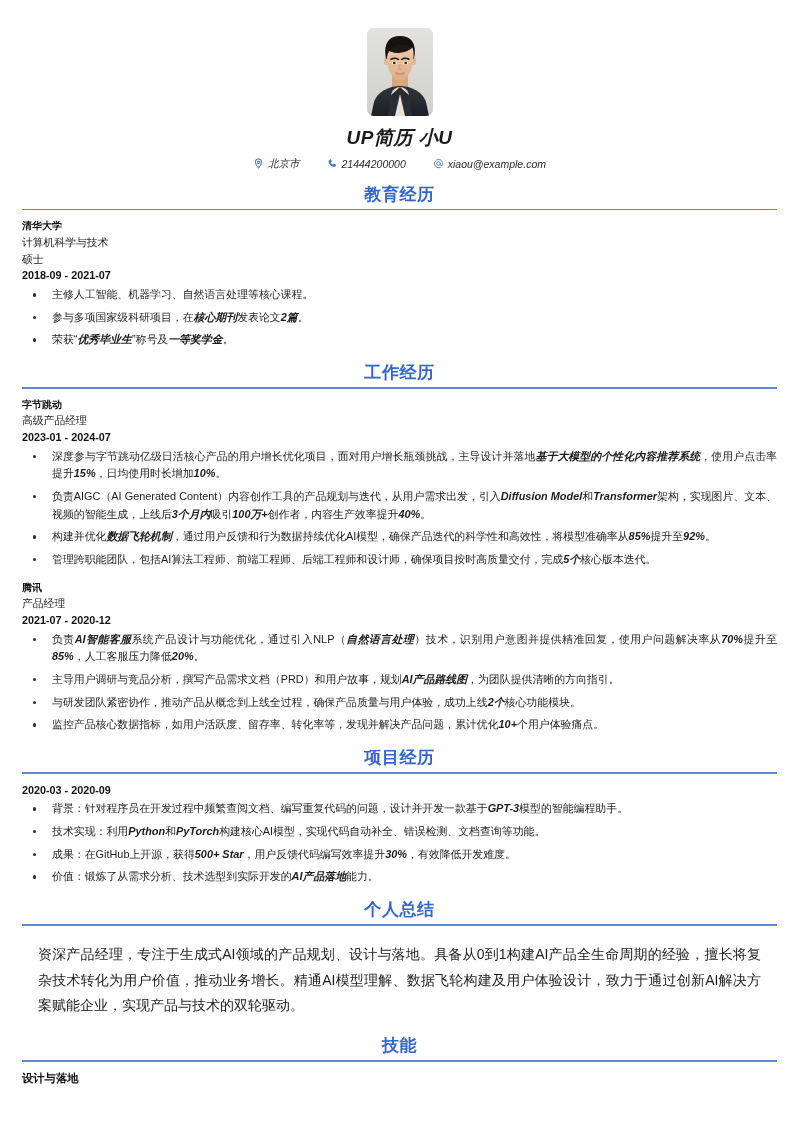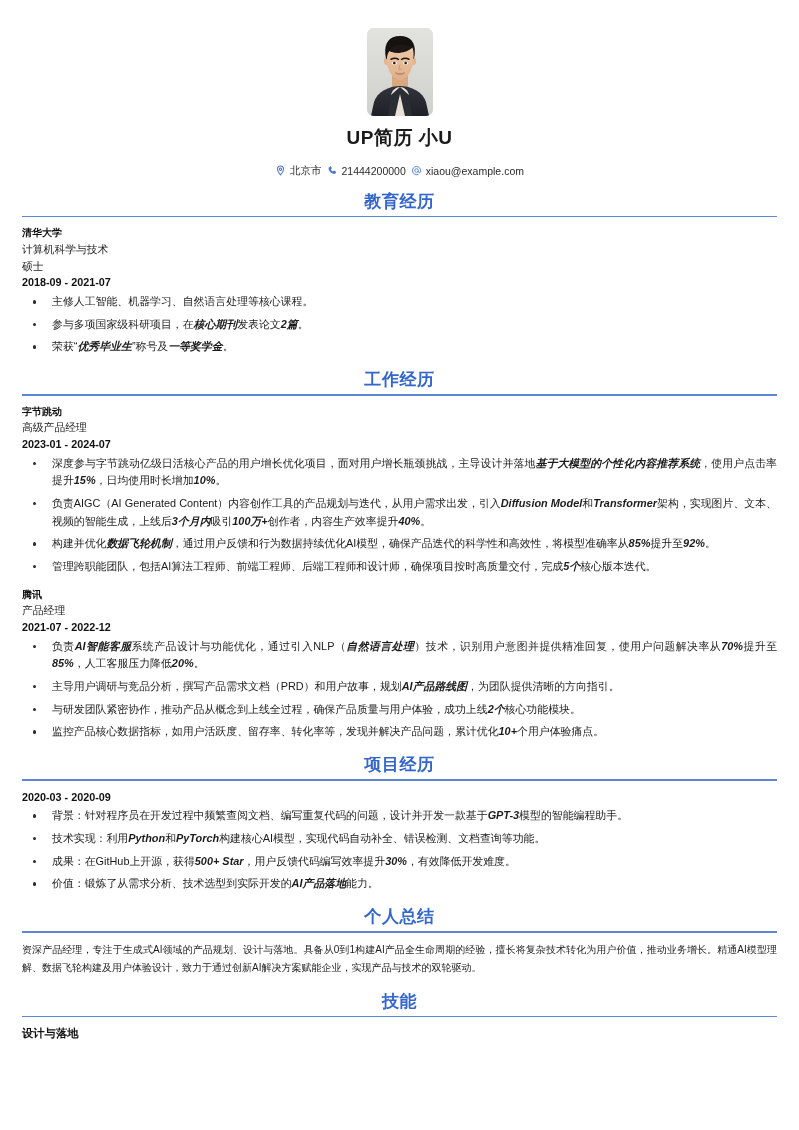--- a/index.html
+++ b/index.html
@@ -20,20 +20,21 @@
     box-sizing: border-box;
     padding: 0 22px;
   }
 
   
   .header {
     padding-top: 28px;
     display: flex;
     flex-direction: column;
     align-items: center;
+    font-style: italic;
   }
   .photo {
     width: 66px;
     height: 88px;
     border-radius: 7px;
     overflow: hidden;
     position: relative;
     background: #d8d9d6;
     flex: none;
   }
@@ -41,24 +42,24 @@
 
   .name {
     margin-top: 10px;
     font-size: 19px;
     font-weight: 700;
     letter-spacing: 0.5px;
     color: #1a1a1a;
     line-height: 1.25;
   }
   .contacts {
-    margin-top: 14px;
+    margin-top: 7px;
     display: flex;
     align-items: center;
-    gap: 5px;
+    gap: 27px;
     font-size: 10.5px;
     color: #333;
   }
   .contact {
     display: flex;
     align-items: center;
     gap: 4px;
     white-space: nowrap;
   }
   .contact .ico {
@@ -132,26 +133,26 @@
     left: 11px;
     top: 7px;
     width: 3.4px;
     height: 3.4px;
     border-radius: 50%;
     background: #2b2b2b;
   }
   ul.bullets li b { font-weight: 700; font-style: italic; }
 
   .summary {
-    font-size: 10px;
+    font-size: 14px;
     line-height: 1.85;
     color: #1c1c1c;
     text-align: justify;
     text-justify: inter-ideograph;
-    margin: 0;
+    margin: 16px;
   }
 
   .skill-group-name {
     font-weight: 700;
     font-size: 11.3px;
     line-height: 1.55;
     color: #111;
   }
 </style>
 </head>
@@ -272,21 +273,21 @@
           <ul class="bullets">
             <li>深度参与字节跳动亿级日活核心产品的用户增长优化项目，面对用户增长瓶颈挑战，主导设计并落地<b>基于大模型的个性化内容推荐系统</b>，使用户点击率提升<b>15%</b>，日均使用时长增加<b>10%</b>。</li>
             <li>负责AIGC（AI Generated Content）内容创作工具的产品规划与迭代，从用户需求出发，引入<b>Diffusion Model</b>和<b>Transformer</b>架构，实现图片、文本、视频的智能生成，上线后<b>3个月内</b>吸引<b>100万+</b>创作者，内容生产效率提升<b>40%</b>。</li>
             <li>构建并优化<b>数据飞轮机制</b>，通过用户反馈和行为数据持续优化AI模型，确保产品迭代的科学性和高效性，将模型准确率从<b>85%</b>提升至<b>92%</b>。</li>
             <li>管理跨职能团队，包括AI算法工程师、前端工程师、后端工程师和设计师，确保项目按时高质量交付，完成<b>5个</b>核心版本迭代。</li>
           </ul>
         </div>
         <div class="entry">
           <div class="org">腾讯</div>
           <div class="sub">产品经理</div>
-          <div class="date">2021-07 - 2022-12</div>
+          <div class="date">2021-07 - 2020-12</div>
           <ul class="bullets">
             <li>负责<b>AI智能客服</b>系统产品设计与功能优化，通过引入NLP（<b>自然语言处理</b>）技术，识别用户意图并提供精准回复，使用户问题解决率从<b>70%</b>提升至<b>85%</b>，人工客服压力降低<b>20%</b>。</li>
             <li>主导用户调研与竞品分析，撰写产品需求文档（PRD）和用户故事，规划<b>AI产品路线图</b>，为团队提供清晰的方向指引。</li>
             <li>与研发团队紧密协作，推动产品从概念到上线全过程，确保产品质量与用户体验，成功上线<b>2个</b>核心功能模块。</li>
             <li>监控产品核心数据指标，如用户活跃度、留存率、转化率等，发现并解决产品问题，累计优化<b>10+</b>个用户体验痛点。</li>
           </ul>
         </div>
       </div>
       <div class="section">
         <div class="section-title">项目经历</div>

